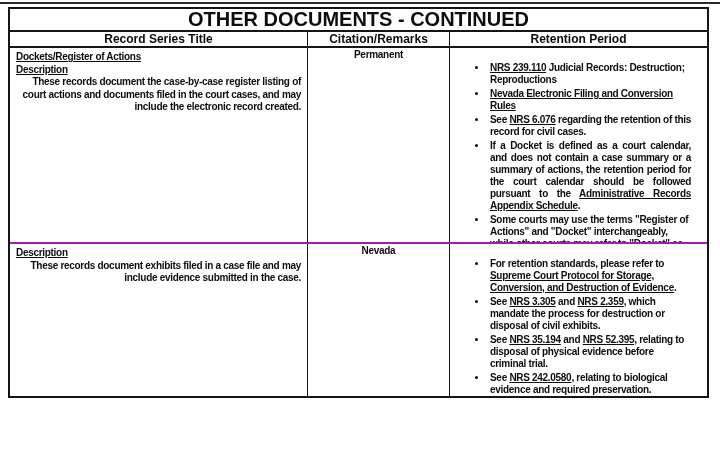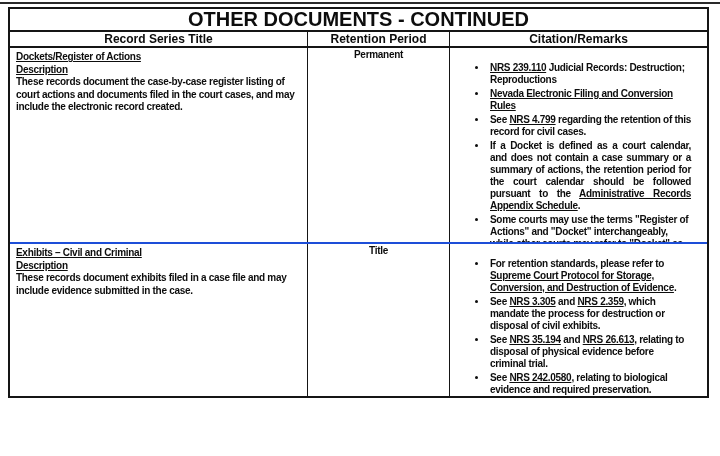--- a/index.html
+++ b/index.html
@@ -55,38 +55,38 @@
   }
   .header-cell {
     border-right: 1px solid #151515;
     display: flex;
     align-items: center;
     justify-content: center;
     font-size: 12px;
     font-weight: 700;
   }
   .header-cell:last-child { border-right: none; }
-  .body-row { border-bottom: 2px solid #1d4ed8; }
+  .body-row { border-bottom: 2px solid #a21caf; }
   .body-row:last-child { border-bottom: none; }
   .cell {
     border-right: 1px solid #151515;
     box-sizing: border-box;
     overflow: hidden;
     font-size: 10px;
     font-weight: 700;
     letter-spacing: -0.3px;
     line-height: 12.5px;
   }
   .cell:last-child { border-right: none; }
   .series-cell { padding: 3px 6px 3px 6px; }
   .series-title, .desc-label {
     font-weight: 700;
     text-decoration: underline;
   }
-  .desc-text { font-weight: 700; }
+  .desc-text { font-weight: 700; text-align: right; }
   .retention-cell {
     text-align: center;
     padding-top: 1px;
   }
   .citation-cell { padding: 6px 8px 2px 0; }
   .citation-cell ul {
     margin: 8px;
     padding: 0 0 0 30px;
     list-style: disc;
     line-height: 12px;
@@ -106,54 +106,53 @@
 
 <div class="page">
   <div class="scan-line"></div>
 
   <div class="doc-table">
 
     <div class="title-row">OTHER DOCUMENTS - CONTINUED</div>
 
     <div class="cols header-row">
       <div class="header-cell">Record Series Title</div>
+      <div class="header-cell">Citation/Remarks</div>
       <div class="header-cell">Retention Period</div>
-      <div class="header-cell">Citation/Remarks</div>
     </div>
 
     <div class="cols body-row">
       <div class="cell series-cell">
         <div class="series-title">Dockets/Register of Actions</div>
         <div class="desc-label">Description</div>
         <div class="desc-text">These records document the case-by-case register listing of court actions and documents filed in the court cases, and may include the electronic record created.</div>
       </div>
       <div class="cell retention-cell">Permanent</div>
       <div class="cell citation-cell">
         <ul>
             <li><span class="u">NRS 239.110</span><span> Judicial Records: Destruction; Reproductions</span></li>
             <li><span class="u">Nevada Electronic Filing and Conversion Rules</span></li>
-            <li><span>See </span><span class="u">NRS 4.799</span><span> regarding the retention of this record for civil cases.</span></li>
+            <li><span>See </span><span class="u">NRS 6.076</span><span> regarding the retention of this record for civil cases.</span></li>
             <li class="justify"><span>If a Docket is defined as a court calendar, and does not contain a case summary or a summary of actions, the retention period for the court calendar should be followed pursuant to the </span><span class="u">Administrative Records Appendix Schedule</span><span>.</span></li>
             <li><span>Some courts may use the terms "Register of Actions" and "Docket" interchangeably, while other courts may refer to "Docket" as the court calendar.</span></li>
             <li><span>See Records A (Glossary) for a list of all terms.</span></li>
           </ul>
       </div>
     </div>
 
     <div class="cols body-row">
       <div class="cell series-cell">
-        <div class="series-title">Exhibits – Civil and Criminal</div>
         <div class="desc-label">Description</div>
         <div class="desc-text">These records document exhibits filed in a case file and may include evidence submitted in the case.</div>
       </div>
-      <div class="cell retention-cell">Title</div>
+      <div class="cell retention-cell">Nevada</div>
       <div class="cell citation-cell">
         <ul>
             <li><span>For retention standards, please refer to </span><span class="u">Supreme Court Protocol for Storage, Conversion, and Destruction of Evidence</span><span>.</span></li>
             <li><span>See </span><span class="u">NRS 3.305</span><span> and </span><span class="u">NRS 2.359</span><span>, which mandate the process for destruction or disposal of civil exhibits.</span></li>
-            <li><span>See </span><span class="u">NRS 35.194</span><span> and </span><span class="u">NRS 26.613</span><span>, relating to disposal of physical evidence before criminal trial.</span></li>
+            <li><span>See </span><span class="u">NRS 35.194</span><span> and </span><span class="u">NRS 52.395</span><span>, relating to disposal of physical evidence before criminal trial.</span></li>
             <li><span>See </span><span class="u">NRS 242.0580</span><span>, relating to biological evidence and required preservation.</span></li>
           </ul>
       </div>
     </div>
 
   </div>
 </div>
 
 </body></html>

